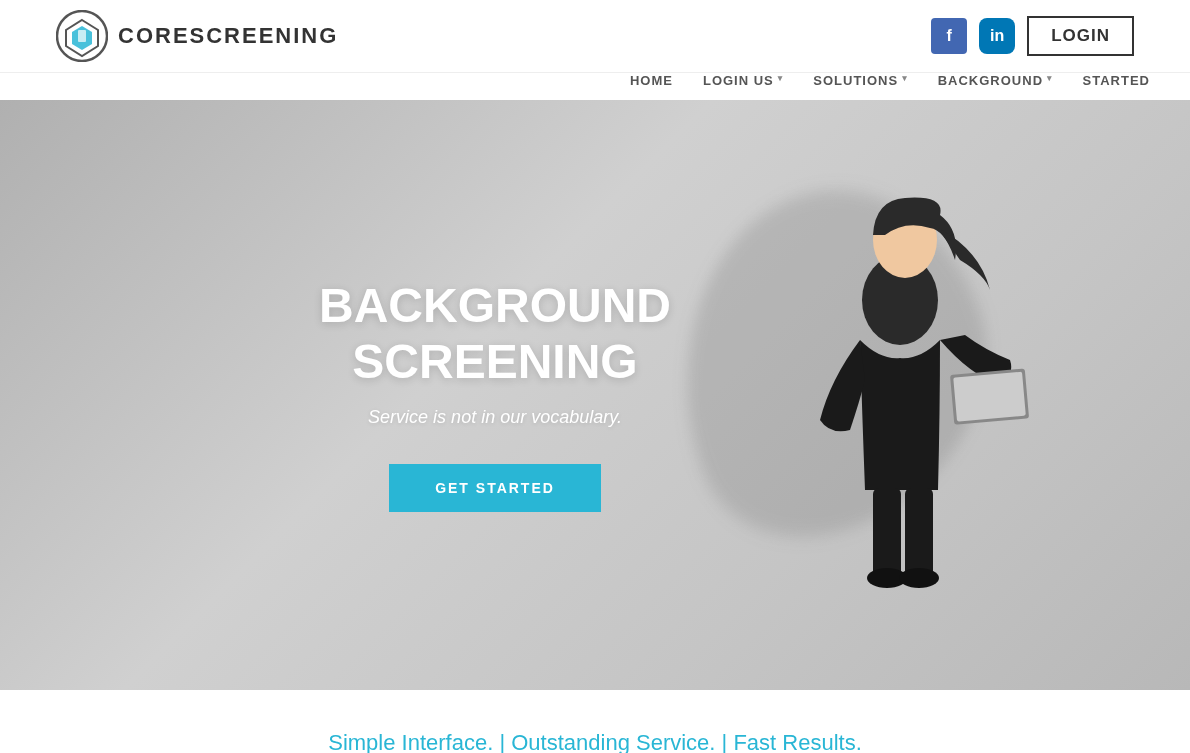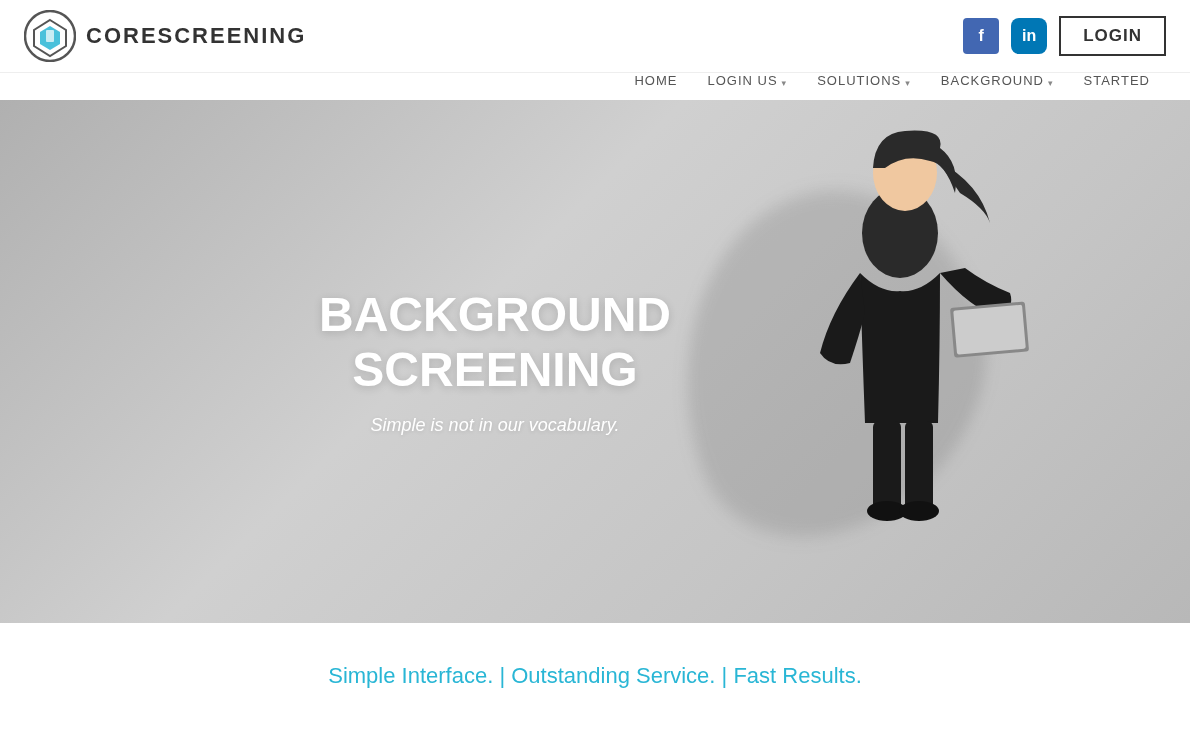--- a/index.html
+++ b/index.html
@@ -4,21 +4,21 @@
   <style>
     * { margin: 0; padding: 0; box-sizing: border-box; }
     body { font-family: 'Arial', sans-serif; width: 1190px; overflow-x: hidden; }
 
     
     .header {
       background: #fff;
       display: flex;
       align-items: center;
       justify-content: space-between;
-      padding: 10px 24px;
+      padding: 10px 56px;
       border-bottom: 1px solid #eee;
       position: relative;
       z-index: 10;
     }
     .logo-area {
       display: flex;
       align-items: center;
       gap: 10px;
     }
     .logo-icon {
@@ -71,38 +71,38 @@
     .nav-bar {
       background: #fff;
       display: flex;
       align-items: center;
       justify-content: flex-end;
       padding: 0 40px 12px 40px;
       gap: 30px;
     }
     .nav-item {
       font-size: 13px;
-      font-weight: 400;
+      font-weight: 700;
       letter-spacing: 1px;
       color: #555;
       cursor: pointer;
       display: flex;
-      align-items: flex-end;
+      align-items: flex-start;
       gap: 4px;
     }
     .nav-dropdown-arrow {
       font-size: 9px;
       color: #888;
     }
 
     
     .hero {
       position: relative;
       width: 1190px;
-      height: 523px;
+      height: 590px;
       background: #c8c8c8;
       overflow: hidden;
       display: flex;
       align-items: center;
       justify-content: center;
     }
     .hero-bg {
       position: absolute;
       inset: 0;
       background: linear-gradient(135deg, #b0b0b0 0%, #d0d0d0 40%, #c5c5c5 70%, #b8b8b8 100%);
@@ -253,20 +253,21 @@
     <rect x="215" y="368" width="28" height="90" rx="6" fill="#1a1a1a"></rect>
 
     <ellipse cx="197" cy="458" rx="20" ry="10" fill="#111"></ellipse>
     <ellipse cx="229" cy="458" rx="20" ry="10" fill="#111"></ellipse>
   </svg>
 
   <div class="hero-content">
     <h1 class="hero-title">
       <span>BACKGROUND SCREENING</span><br>
     </h1>
-    <p class="hero-subtitle">Simple is not in our vocabulary.</p>
+    <p class="hero-subtitle">Service is not in our vocabulary.</p>
+    <button class="get-started-btn">GET STARTED</button>
   </div>
 </section>
 
 <section class="below-hero">
   <p class="tagline">Simple Interface. | Outstanding Service. | Fast Results.</p>
 
 </section>
 
 </body></html>

